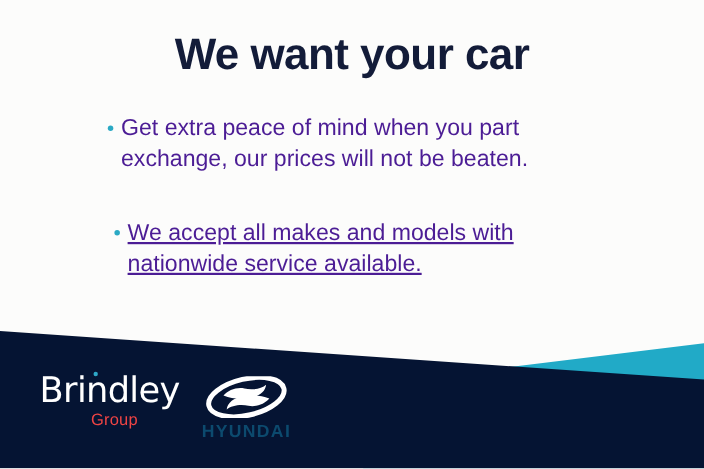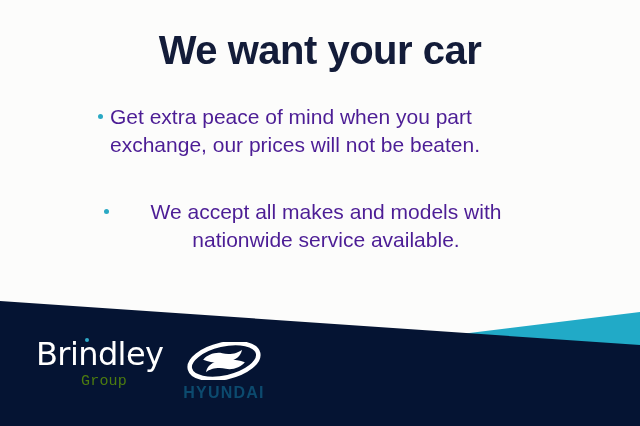--- a/index.html
+++ b/index.html
@@ -65,21 +65,21 @@
     flex: 0 1 auto;
     font-size: 21px;
     line-height: 1.35;
     color: #4c1d95;
     text-align: center;
     max-width: 440px;
   }
 
   #bullet-row-1 .bullet-text { text-align: left; max-width: 432px; }
   #bullet-row-2 { margin-top: 38px; }
-  #bullet-row-2 .bullet-text { text-align: center; max-width: 420px; }
+  #bullet-row-2 .bullet-text { text-align: left; max-width: 420px; text-decoration: underline; }
 
   
   #banner {
     position: absolute;
     left: 0;
     top: 0;
     width: 640px;
     height: 426px;
     pointer-events: none;
   }
@@ -116,24 +116,24 @@
     height: 4px;
     border-radius: 50%;
     background: #2ea8c8;
   }
 
   #brindley-group {
     margin-top: 4px;
     text-align: center;
     font-size: 15px;
     font-weight: 400;
-    color: #4d7c0f;
+    color: #ef4444;
     letter-spacing: 0.2px;
     line-height: 1;
-    font-family: Liberation Mono, monospace;
+    font-family: Liberation Sans, sans-serif;
     padding-left: 18px;
   }
 
   #hyundai-logo {
     margin-top: 4px;
     width: 104px;
     text-align: center;
   }
 
   #hyundai-emblem {

